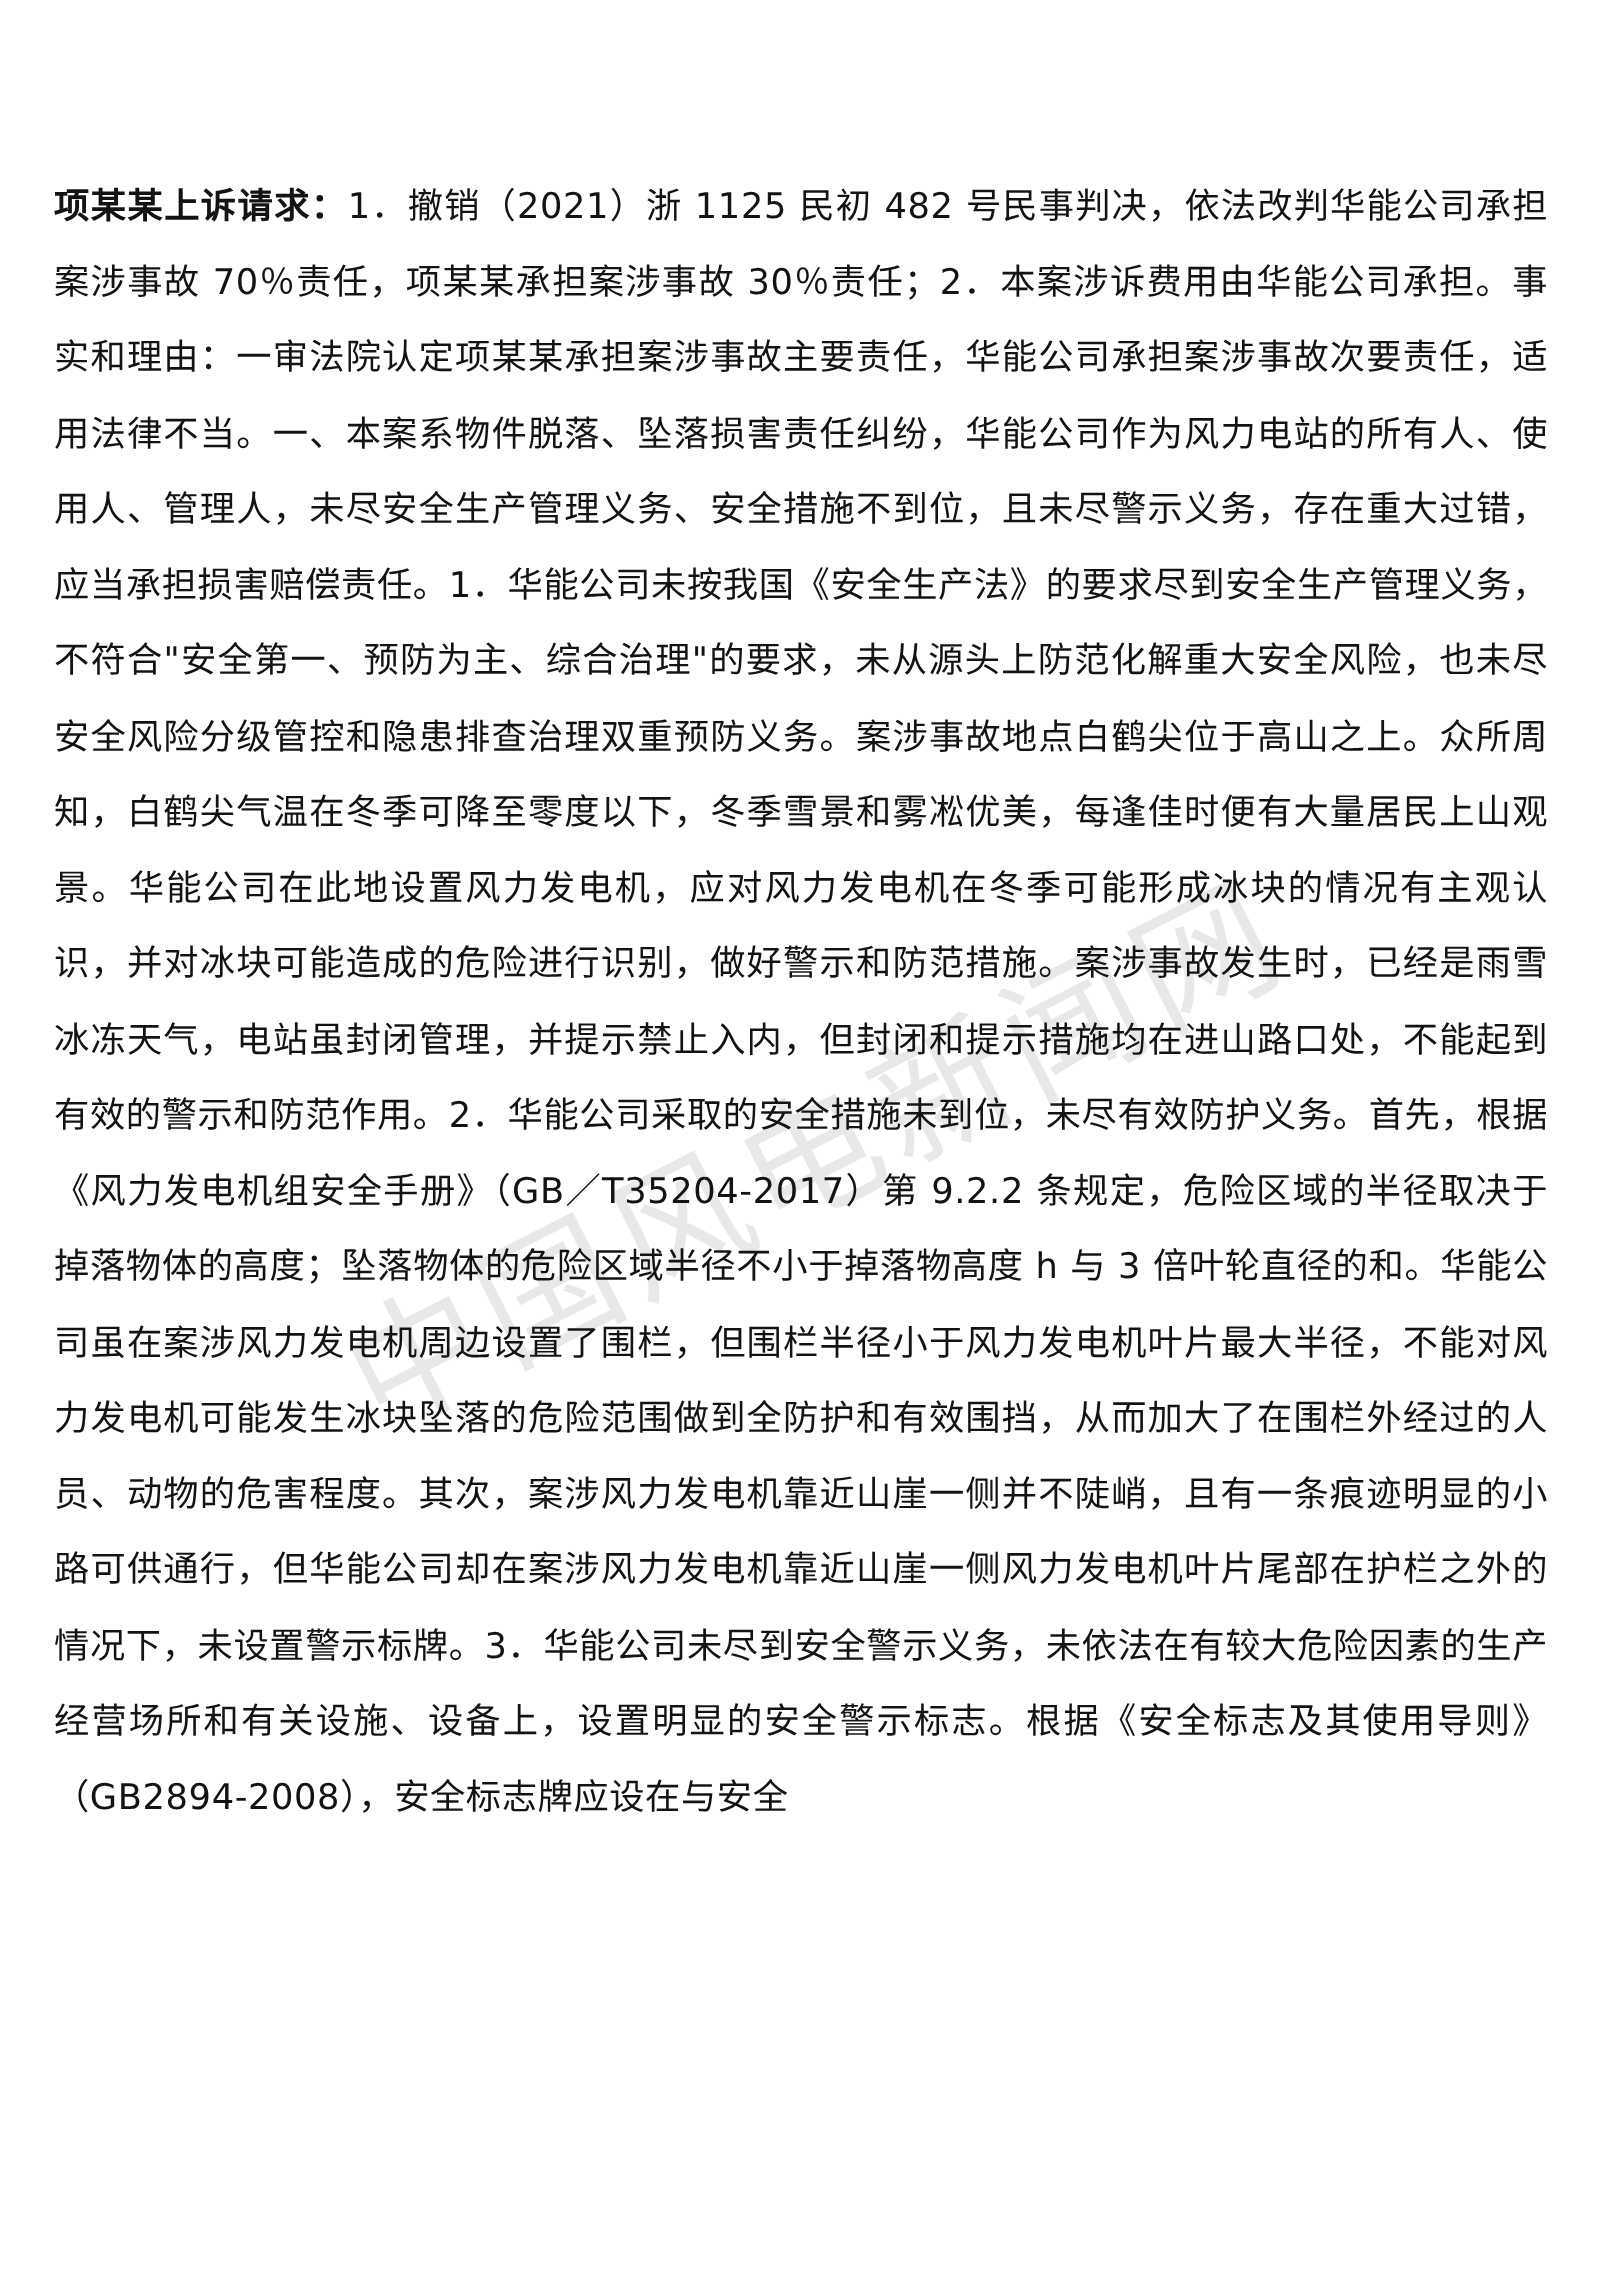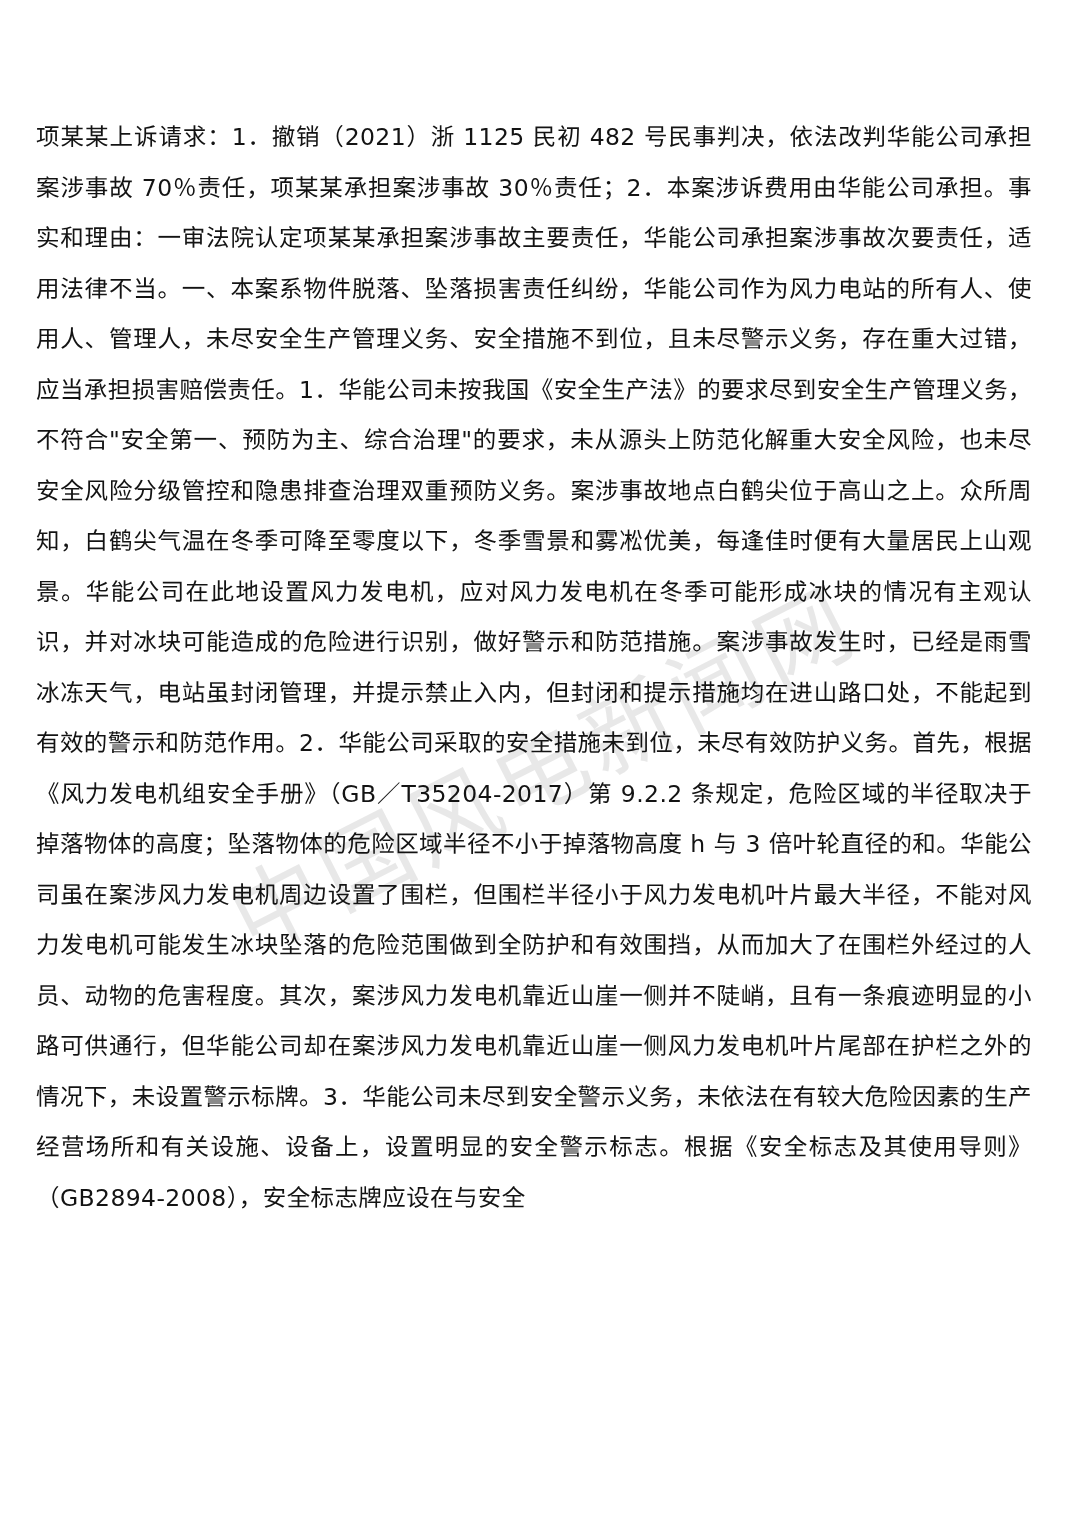--- a/index.html
+++ b/index.html
@@ -31,21 +31,21 @@
     text-align: justify;
     text-justify: inter-ideograph;
     letter-spacing: 0.4px;
     color: #131313;
   }
   .doc-body p {
     margin: 0;
     text-indent: 0;
   }
   .lead-label {
-    font-weight: normal;
+    font-weight: bold;
     letter-spacing: 0.6px;
   }
   .watermark {
     position: absolute;
     z-index: 1;
     left: 50%;
     top: 50%;
     transform: translate(-50%, -50%) rotate(-27deg);
     font-size: 92px;
     font-family: "DejaVu Serif", "Liberation Serif", serif;

